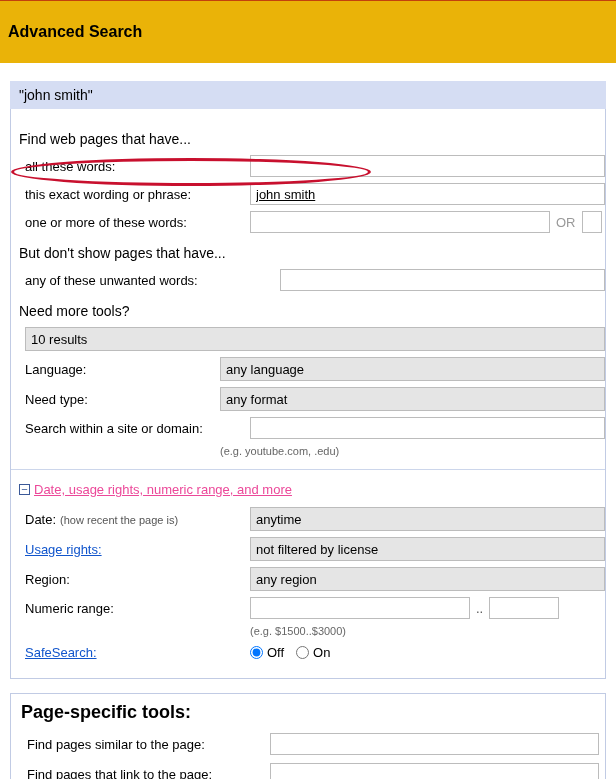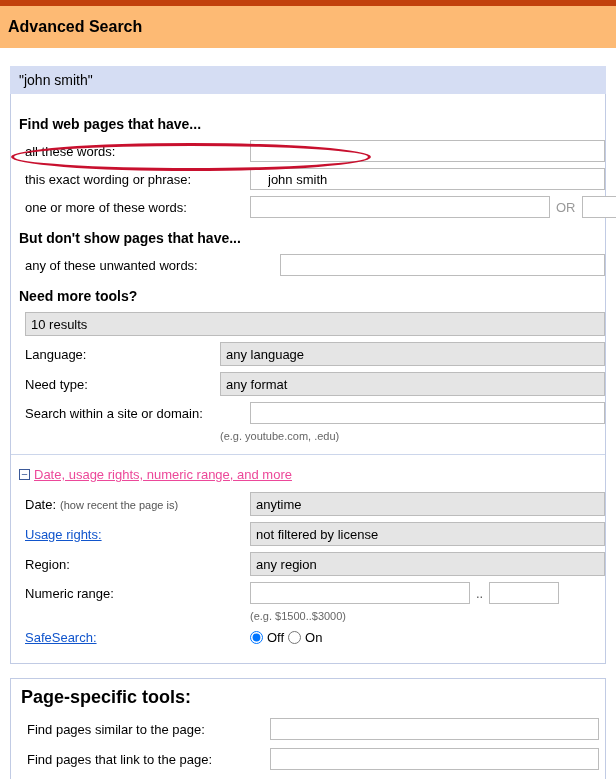--- a/index.html
+++ b/index.html
@@ -1,40 +1,40 @@
 <!DOCTYPE html>
 <html><head>
   <meta charset="utf-8">
   <style>
     * { box-sizing: border-box; margin: 0; padding: 0; }
     body { font-family: Arial, sans-serif; font-size: 13px; color: #000; background: #fff; width: 616px; }
-    .title-bar { background: #fdba74; border-top: 6px solid #c2410c; padding: 12px 8px; font-weight: bold; font-size: 16px; }
+    .title-bar { background: #eab308; border-top: 1px solid #c2410c; padding: 22px 8px; font-weight: bold; font-size: 16px; }
     .query-bar { background: #d5ddf3; margin: 10px 10px 0 10px; padding: 5px 8px; font-size: 14px; border: 1px solid #d5ddf3; }
     .main-panel { margin: 0 10px; padding: 10px 0; }
-    .section-title { font-weight: bold; font-size: 14px; margin: 12px 0 8px 8px; }
+    .section-title { font-weight: normal; font-size: 14px; margin: 12px 0 8px 8px; }
     .row { display: flex; align-items: center; margin-bottom: 6px; padding-left: 14px; }
     .row-label { width: 225px; font-size: 13px; flex-shrink: 0; }
     .row-label a { color: #1155cc; text-decoration: underline; }
-    .text-input { width: 100%; border: 1px solid #bcbcbc; padding: 3px 17px; font-size: 13px; height: 22px; }
+    .text-input { width: 100%; border: 1px solid #bcbcbc; padding: 3px 5px; font-size: 13px; height: 22px; text-decoration: underline; }
     .select-input { width: 100%; border: 1px solid #bcbcbc; padding: 3px 5px; font-size: 13px; height: 24px; background: #e5e5e5; appearance: none; position: relative; }
     .select-wrap { position: relative; flex: 1; }
     .select-wrap::after { content: "▾"; position: absolute; right: 1px; top: 1px; bottom: 1px; width: 18px; display: none; }
     .hint { font-size: 11px; color: #666; margin-left: 239px; margin-top: 2px; margin-bottom: 8px; }
     .or-text { color: #999; margin: 0 6px; font-size: 13px; }
     .hr { border-top: 1px solid #ccd6eb; margin: 12px 0; }
     .expander { display: flex; align-items: center; gap: 4px; padding-left: 8px; margin-bottom: 10px; }
     .expander-icon { width: 11px; height: 11px; border: 1px solid #3b5998; display: inline-flex; align-items: center; justify-content: center; font-size: 11px; line-height: 1; color: #3b5998; background: #fff; }
     .expander a { color: #ec4899; text-decoration: underline; font-size: 13px; }
     .sublabel { font-size: 11px; color: #555; margin-left: 4px; }
     .date-row .row-label { display: flex; align-items: baseline; }
     .numeric-wrap { display: flex; align-items: center; gap: 6px; flex: 1; }
     .numeric-input { width: 220px; border: 1px solid #bcbcbc; padding: 3px 5px; font-size: 13px; height: 22px; }
     .numeric-input2 { width: 70px; border: 1px solid #bcbcbc; padding: 3px 5px; font-size: 13px; height: 22px; }
     .dots { color: #555; }
-    .radio-row { display: flex; gap: 4px; flex: 1; }
+    .radio-row { display: flex; gap: 12px; flex: 1; }
     .radio-opt { display: flex; align-items: center; gap: 4px; }
     .panel-border { border: 1px solid #c1cbe4; padding-bottom: 12px; }
     .page-tools-panel { margin: 14px 10px 0 10px; border: 1px solid #c1cbe4; padding: 8px 6px 12px 6px; background: #fff; }
     .page-tools-title { font-weight: bold; font-size: 18px; margin-bottom: 10px; margin-left: 4px; }
     .pt-row { display: flex; align-items: center; margin-bottom: 8px; padding-left: 10px; gap: 13px; }
     .pt-label { width: 230px; font-size: 13px; }
     .pt-input { flex: 1; border: 1px solid #bcbcbc; padding: 3px 5px; font-size: 13px; height: 22px; }
     .highlight-ellipse { position: absolute; border: 3px solid #c8102e; border-radius: 50%; pointer-events: none; }
     .rel { position: relative; }
     .spacer { height: 8px; }

